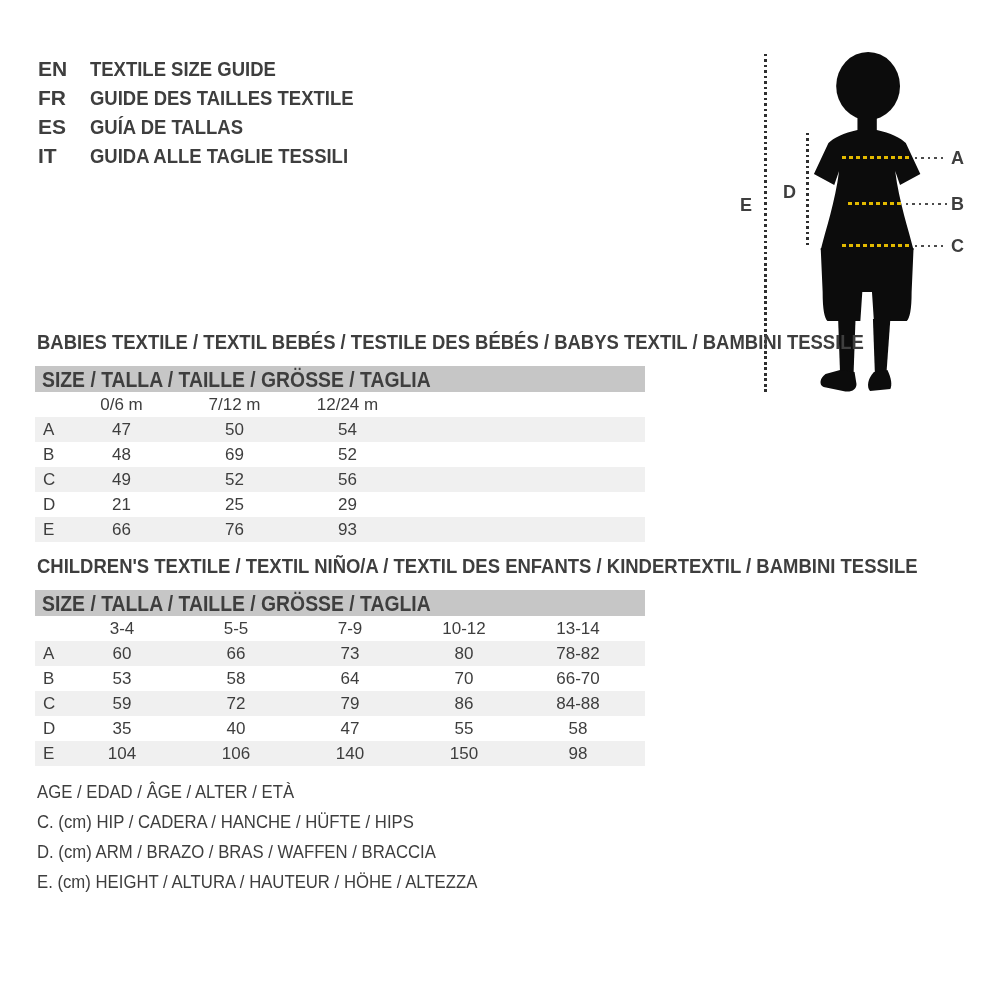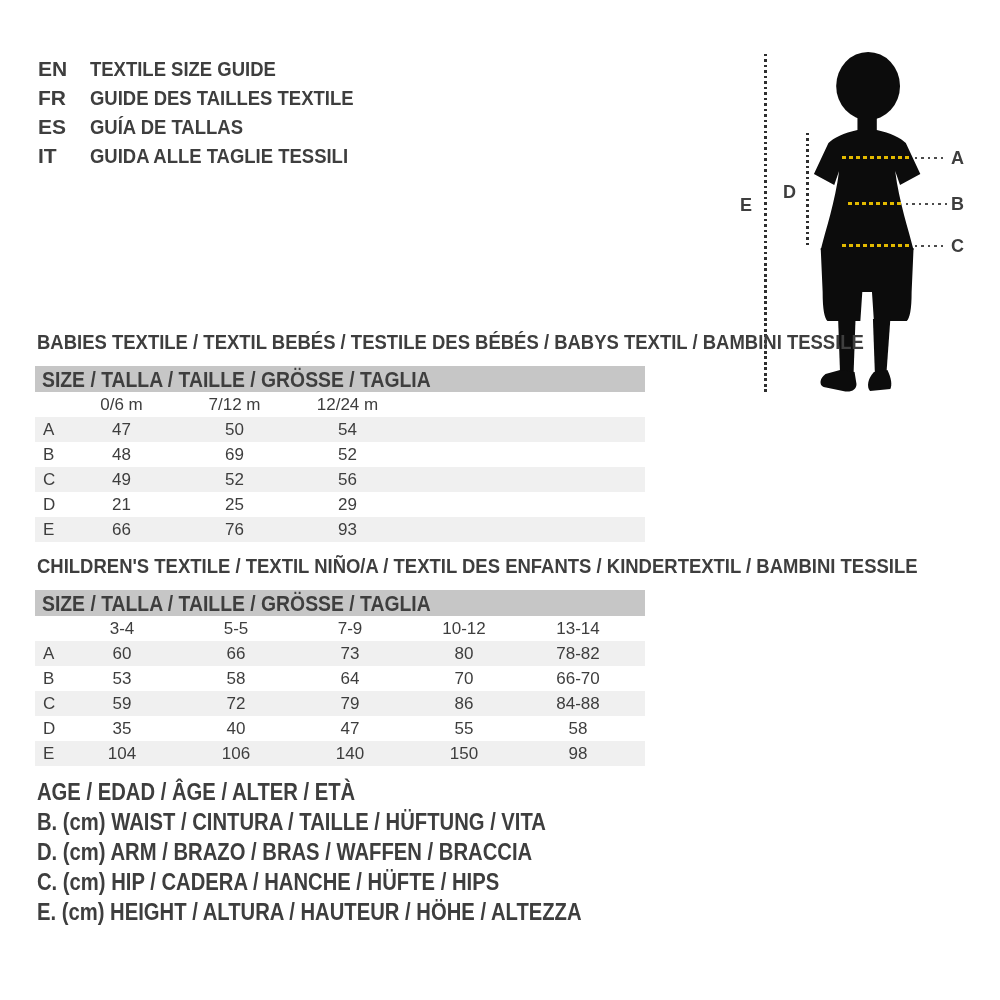--- a/index.html
+++ b/index.html
@@ -18,21 +18,21 @@
   .sg-table{position:absolute;left:35px;width:610px;font-size:17px;}
   .size-bar{height:26px;line-height:27px;background:var(--table-header-bg,#c6c6c6);
     padding-left:7px;font-size:22px;font-weight:700;}
   .trow{display:flex;height:25px;line-height:25px;}
   .trow.stripe{background:var(--row-stripe-bg,#f0f0f0);}
   .cell{text-align:center;flex:none;}
   .cell.lab{width:30px;text-align:left;padding-left:8px;box-sizing:border-box;}
   .c3{width:113px;} .c5{width:114px;}
   
   .legend{position:absolute;left:37px;top:777px;}
-  .legend-line{height:30px;line-height:30px;font-size:23px;font-weight:700;}
+  .legend-line{height:30px;line-height:30px;font-size:19px;font-weight:400;}
   
   .fig-svg{position:absolute;left:812px;top:52px;}
   .vdots{position:absolute;width:3px;
     background:repeating-linear-gradient(180deg,#2e2e2e 0 2.5px,transparent 2.5px 5.5px);}
   .dashy{position:absolute;height:3px;
     background:repeating-linear-gradient(90deg,var(--measure-dot-yellow,#e3ba00) 0 4px,transparent 4px 7px);}
   .dashd{position:absolute;height:2px;
     background:repeating-linear-gradient(90deg,var(--measure-dot-dark,#4c4c4c) 0 2.5px,transparent 2.5px 6.5px);}
   .measure-label{position:absolute;font-size:18px;font-weight:700;line-height:20px;}
 </style>
@@ -191,26 +191,23 @@
       <span class="cell c5">150</span>
       <span class="cell c5">98</span>
     </div>
   </div>
 
   <div class="legend">
     <div class="legend-line">
       <span class="cond">AGE / EDAD / ÂGE / ALTER / ETÀ</span>
     </div>
     <div class="legend-line">
-      <span class="cond">B. (cm) WAIST / CINTURA / TAILLE / HÜFTUNG / VITA</span>
+      <span class="cond">C. (cm) HIP / CADERA / HANCHE / HÜFTE / HIPS</span>
     </div>
     <div class="legend-line">
       <span class="cond">D. (cm) ARM / BRAZO / BRAS / WAFFEN / BRACCIA</span>
     </div>
     <div class="legend-line">
-      <span class="cond">C. (cm) HIP / CADERA / HANCHE / HÜFTE / HIPS</span>
-    </div>
-    <div class="legend-line">
       <span class="cond">E. (cm) HEIGHT / ALTURA / HAUTEUR / HÖHE / ALTEZZA</span>
     </div>
   </div>
 
 </div>
 
 </body></html>

